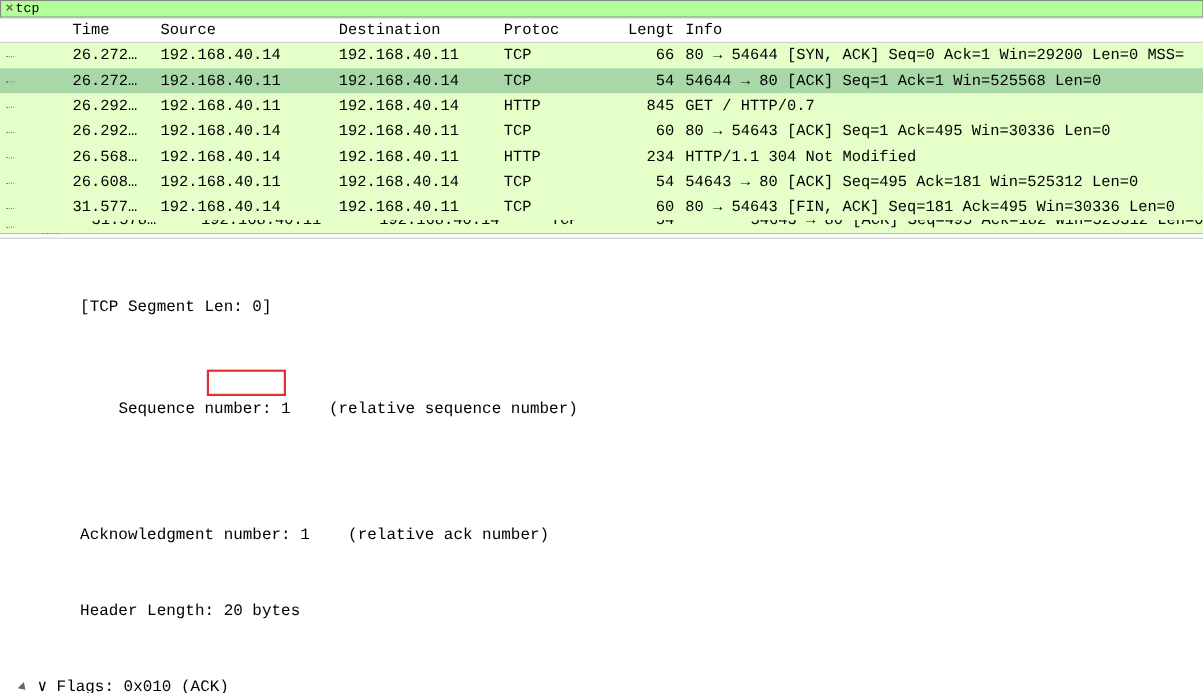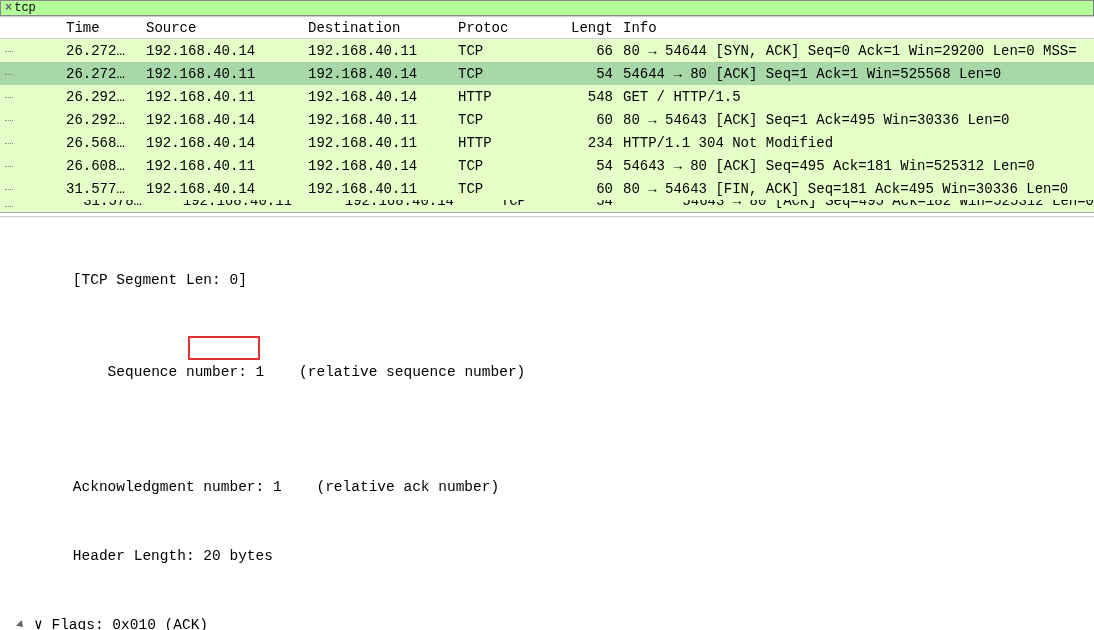--- a/index.html
+++ b/index.html
@@ -144,22 +144,22 @@
         <div class="col proto-col">TCP</div>
         <div class="col len-col">54</div>
         <div class="col info-col">54644 → 80 [ACK] Seq=1 Ack=1 Win=525568 Len=0</div>
       </div>
       <div class="packet-row">
         <div class="col no-col">31</div>
         <div class="col time-col">26.292…</div>
         <div class="col source-col">192.168.40.11</div>
         <div class="col dest-col">192.168.40.14</div>
         <div class="col proto-col">HTTP</div>
-        <div class="col len-col">548</div>
-        <div class="col info-col">GET / HTTP/1.5</div>
+        <div class="col len-col">845</div>
+        <div class="col info-col">GET / HTTP/0.7</div>
       </div>
       <div class="packet-row">
         <div class="col no-col">26</div>
         <div class="col time-col">26.292…</div>
         <div class="col source-col">192.168.40.14</div>
         <div class="col dest-col">192.168.40.11</div>
         <div class="col proto-col">TCP</div>
         <div class="col len-col">60</div>
         <div class="col info-col">80 → 54643 [ACK] Seq=1 Ack=495 Win=30336 Len=0</div>
       </div>

